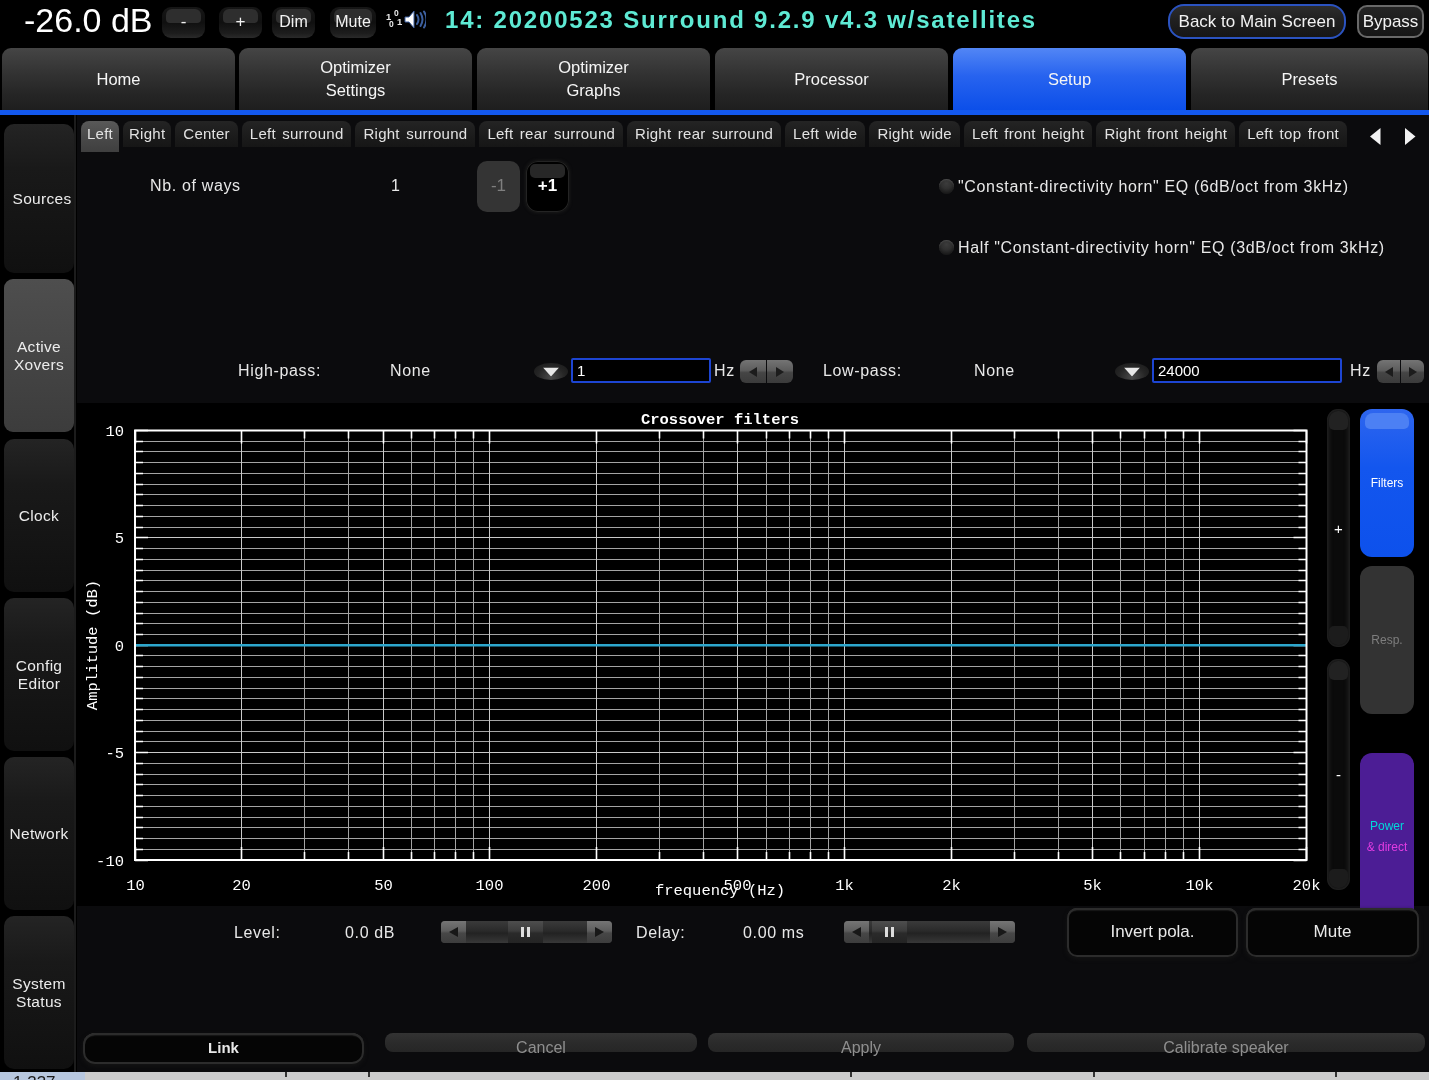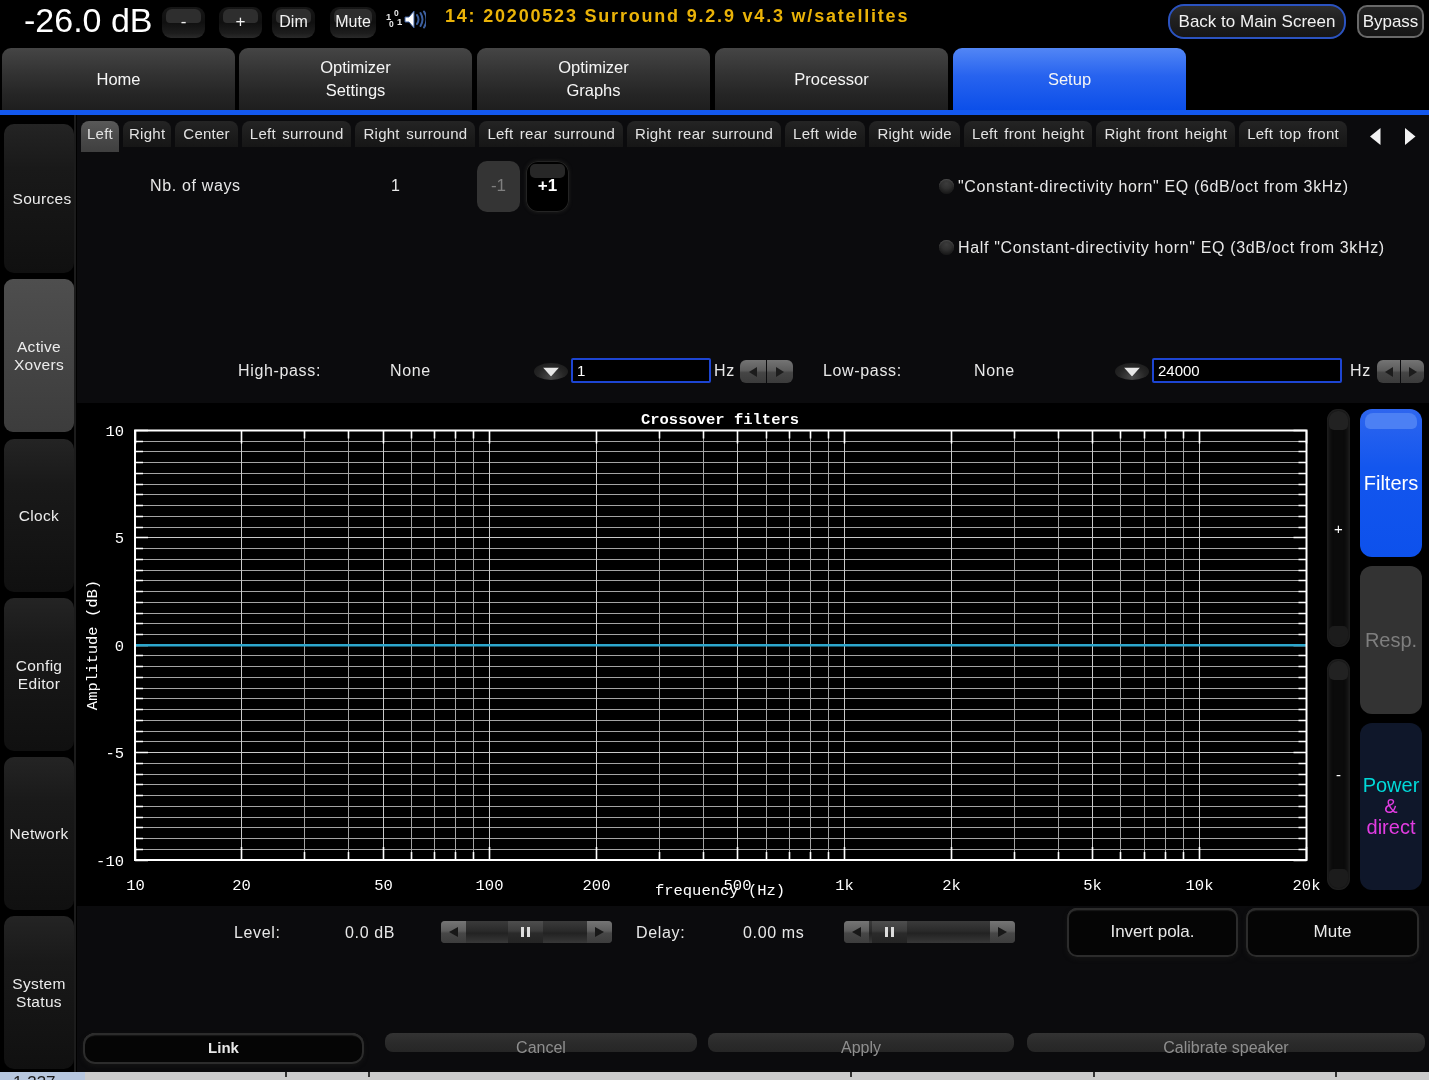--- a/index.html
+++ b/index.html
@@ -18,21 +18,21 @@
 .stab{position:absolute;left:4px;width:70px;border-radius:10px;background:linear-gradient(180deg,#242424 0%,#191919 30%,#101010 100%);color:#ececec;font-size:15.5px;letter-spacing:0.3px;display:flex;align-items:center;justify-content:center;text-align:center;line-height:18px;}
 .stab.sel{background:linear-gradient(180deg,#4e4e4e 0%,#454545 50%,#3c3c3c 100%);}
 
 .ctab{display:inline-block;height:26px;border-radius:8px 8px 0 0;background:linear-gradient(180deg,#242424 0%,#1b1b1b 60%,#161616 100%);color:#e2e2e2;font-size:15px;letter-spacing:0.25px;word-spacing:2px;line-height:26px;padding:0 8px;margin-right:4px;vertical-align:top;white-space:nowrap;}
 .ctab.sel{height:31px;background:linear-gradient(180deg,#595959 0%,#4a4a4a 50%,#3f3f3f 100%);}
 .lbl{position:absolute;color:#e8e8e8;font-size:16px;letter-spacing:0.65px;white-space:nowrap;}
 
 .spin{position:absolute;height:23px;background:linear-gradient(180deg,#747474 0%,#5d5d5d 45%,#454545 55%,#3b3b3b 100%);}
 .spin svg{position:absolute;left:50%;top:50%;transform:translate(-50%,-50%);}
 
-.rbtn{position:absolute;left:1360px;width:62px;border-radius:12px;display:flex;flex-direction:column;align-items:center;justify-content:center;font-size:20px;text-align:center;}
+.rbtn{position:absolute;left:1360px;width:54px;border-radius:12px;display:flex;flex-direction:column;align-items:center;justify-content:center;font-size:12px;text-align:center;}
 
 .bbtn{position:absolute;top:1033px;height:19px;border-radius:8px;background:linear-gradient(180deg,#333333 0%,#2b2b2b 50%,#262626 100%);color:#8f8f8f;font-size:16px;text-align:center;line-height:30px;}
 .blackbtn{position:absolute;background:#050505;border-radius:10px;color:#e8e8e8;text-align:center;box-shadow:inset 0 0 0 2px #2c2c2c, inset 0 3px 2px -1px #454545, 0 2px 4px #141414;}
 .oval{position:absolute;width:34px;height:17px;border-radius:50%;background:radial-gradient(ellipse at 50% 85%,#4a4a4a 0%,#262626 55%,#171717 100%);}
 .oval svg{position:absolute;left:50%;top:50%;transform:translate(-50%,-50%);}
 .inp{position:absolute;height:25px;background:#000;border:2px solid #1d45d2;border-radius:2px;color:#fff;font-size:15px;line-height:21px;padding-left:4px;}
 .slider{position:absolute;width:171px;height:22px;border-radius:4px;background:linear-gradient(180deg,#3a3a3a 0%,#2a2a2a 45%,#222 55%,#383838 100%);}
 .sbtn{position:absolute;top:0;width:25px;height:22px;background:linear-gradient(180deg,#757575 0%,#5e5e5e 45%,#474747 55%,#3d3d3d 100%);}
 .shandle{position:absolute;top:0;width:35px;height:22px;background:linear-gradient(180deg,#4e4e4e 0%,#3c3c3c 45%,#2a2a2a 55%,#242424 100%);}
 .shandle:before{content:"";position:absolute;left:13px;top:6px;width:3px;height:10px;background:#ddd;}
@@ -56,29 +56,30 @@
 <div class="abs" style="left:386px;top:8px;width:20px;height:24px;color:#e8e8e8;font-weight:bold;font-size:9.5px;">
 <span style="position:absolute;left:0px;top:3px;">1</span>
       <span style="position:absolute;left:8px;top:0px;font-size:8.5px;">0</span>
 <span style="position:absolute;left:3px;top:11px;font-size:8.5px;">0</span>
       <span style="position:absolute;left:11px;top:8px;">1</span>
     </div>
 <svg class="abs" style="left:404px;top:9px;" width="22" height="21" viewBox="0 0 22 21">
  <path d="M1 8 h4 l5 -6 v17 l-5 -6 h-4 z" fill="#fff" stroke="#3c5f9e" stroke-width="1"></path>
  <path d="M13 6 q3 4.5 0 9 M16.5 4 q4 6.5 0 13 M20 2.5 q5 8 0 16" stroke="#3c5f9e" stroke-width="2" fill="none" stroke-linecap="round"></path>
 </svg>
-<div class="abs" style="left:445px;top:6px;color:#eab308;font-size:18px;font-weight:bold;letter-spacing:1.8px;white-space:nowrap;">14: 20200523 Surround 9.2.9 v4.3 w/satellites</div>
+<div class="abs" style="left:445px;top:6px;color:#5eead4;font-size:24px;font-weight:bold;letter-spacing:1.8px;white-space:nowrap;">14: 20200523 Surround 9.2.9 v4.3 w/satellites</div>
 <div class="abs" style="left:1168px;top:4px;width:178px;height:35px;border:2px solid #2b53c0;border-radius:16px;background:linear-gradient(180deg,#2d2d2d 0%,#1f1f1f 50%,#161616 100%);color:#f2f2f2;font-size:17px;text-align:center;line-height:31px;white-space:nowrap;">Back to Main Screen</div>
 <div class="abs" style="left:1357px;top:5px;width:67px;height:33px;border:2px solid #696969;border-radius:10px;background:linear-gradient(180deg,#242424 0%,#161616 100%);color:#f2f2f2;font-size:17px;text-align:center;line-height:29px;">Bypass</div>
 
 <div class="ntab" style="left:2px;width:233px;">Home</div>
 <div class="ntab" style="left:239px;width:233px;">Optimizer<br>Settings</div>
 <div class="ntab" style="left:477px;width:233px;">Optimizer<br>Graphs</div>
 <div class="ntab blue" style="left:953px;width:233px;">Setup</div>
 <div class="ntab" style="left:715px;width:233px;">Processor</div>
+<div class="ntab" style="left:1191px;width:237px;">Presets</div>
 <div class="abs" style="left:0;top:110px;width:1429px;height:5px;background:#1358ee;"></div>
 
 <div class="abs" style="left:77px;top:115px;width:1352px;height:965px;background:#0b0b0d;"></div>
 <div class="abs" style="left:0;top:115px;width:77px;height:965px;background:#000;"></div>
 <div class="abs" style="left:74px;top:115px;width:2px;height:965px;background:#1c1c1c;"></div>
 
 <div class="stab" style="top:124px;height:149px;padding-left:6px;">Sources</div>
 <div class="stab sel" style="top:279px;height:153px;border-radius:9px;">Active<br>Xovers</div>
 <div class="stab" style="top:439px;height:153px;">Clock</div>
 <div class="stab" style="top:598px;height:153px;">Config<br>Editor</div>
@@ -172,21 +173,21 @@
 </g>
     </svg>
 
 <div class="pill" style="top:409px;height:238px;">+</div>
 <div class="pill" style="top:659px;height:231px;">-</div>
 <div class="rbtn" style="top:409px;height:148px;background:linear-gradient(180deg,#2e66ef 0%,#1356ee 40%,#0d51ec 100%);color:#fff;">
 <span style="position:absolute;left:5px;right:5px;top:4px;height:16px;border-radius:8px 8px 5px 5px;background:#4c80f4;"></span>
 <span style="position:relative;">Filters</span>
     </div>
 <div class="rbtn" style="top:566px;height:148px;background:#333;color:#7e7e7e;">Resp.</div>
-<div class="rbtn" style="top:723px;height:167px;background:#0f172a;line-height:21px;text-align:center;">
+<div class="rbtn" style="top:753px;height:167px;background:#4c1d95;line-height:21px;text-align:center;">
       <span style="color:#00d9d9;">Power</span>
       <span style="color:#e13ce1;">&amp; direct</span>
     </div>
 
 <div class="lbl" style="left:234px;top:924px;">Level:</div>
 <div class="lbl" style="left:345px;top:924px;">0.0 dB</div>
 <div class="slider" style="left:441px;top:921px;">
  <div class="sbtn" style="left:0;border-radius:4px 0 0 4px;">
         <svg style="position:absolute;left:7px;top:5px;" width="11" height="12" viewBox="0 0 11 12">
           <path d="M10 1 L1 6 L10 11 Z" fill="#181818"></path>

